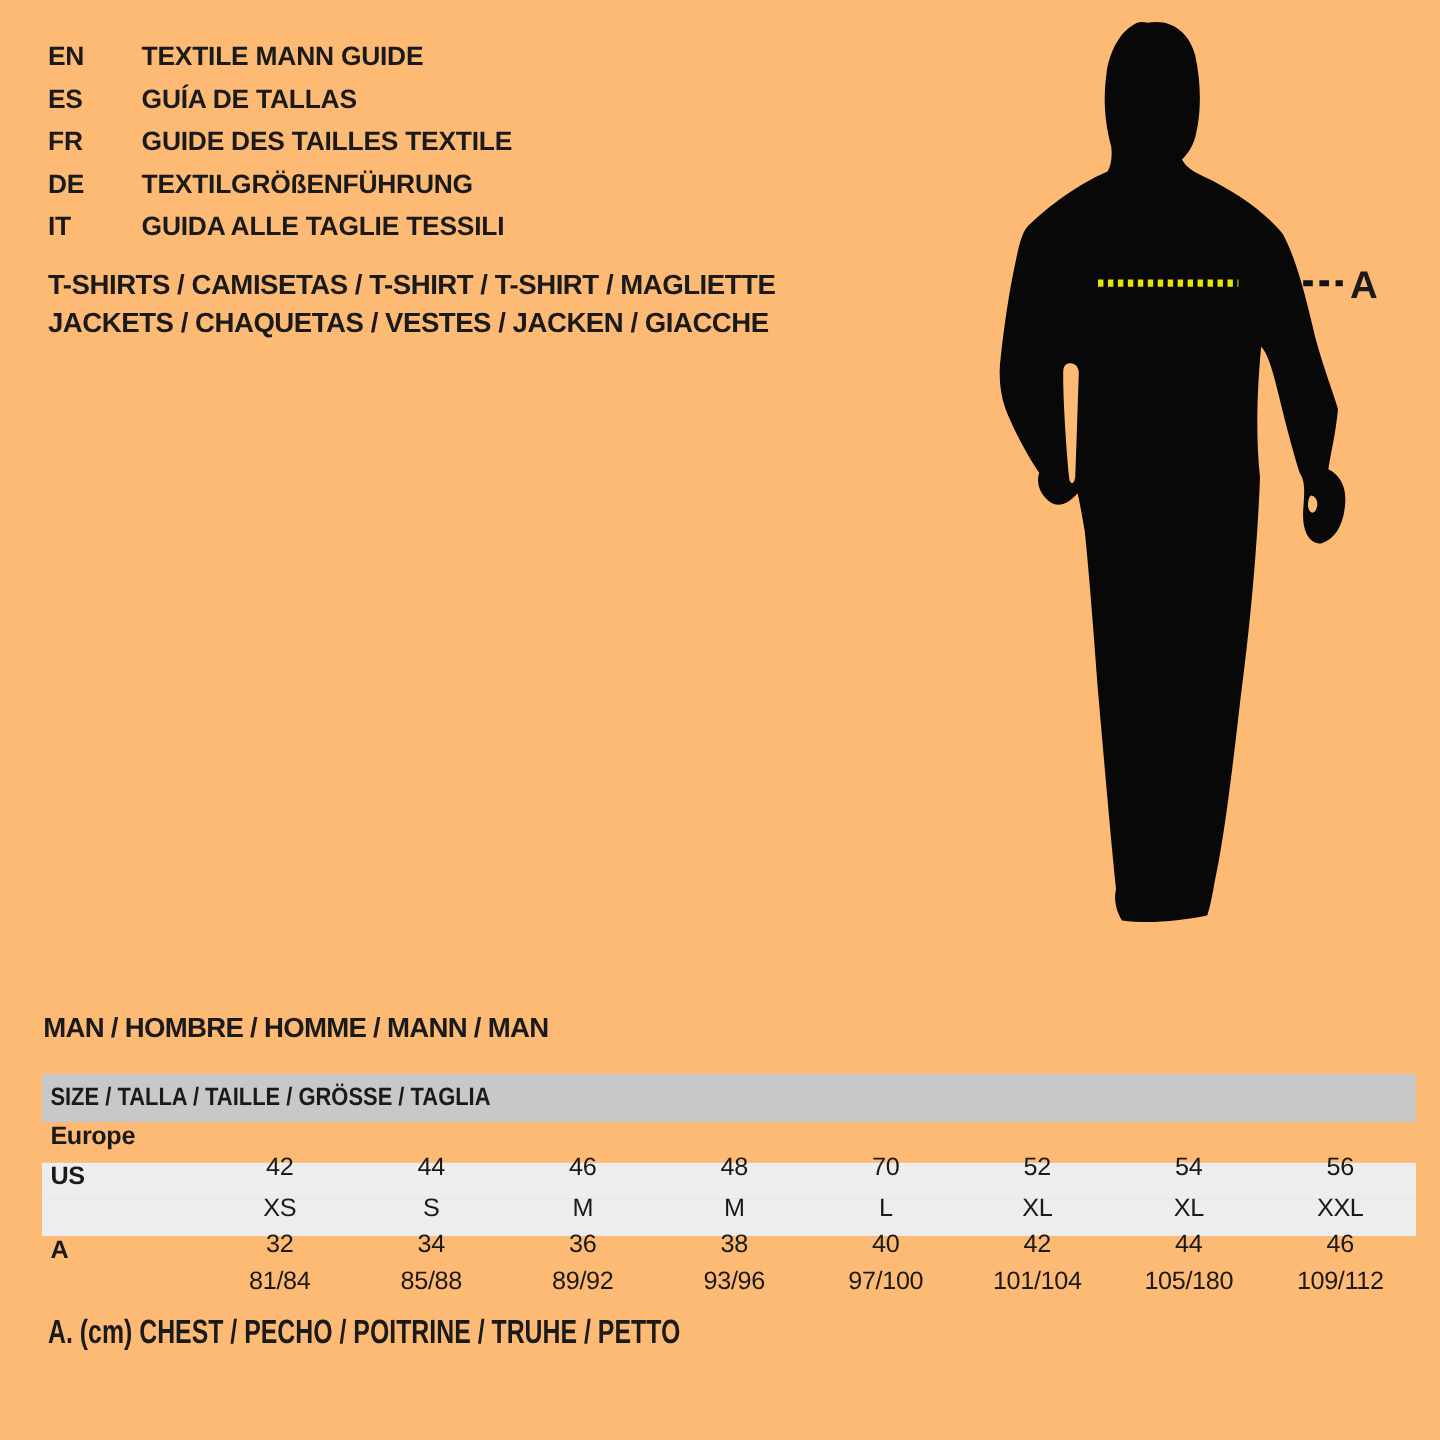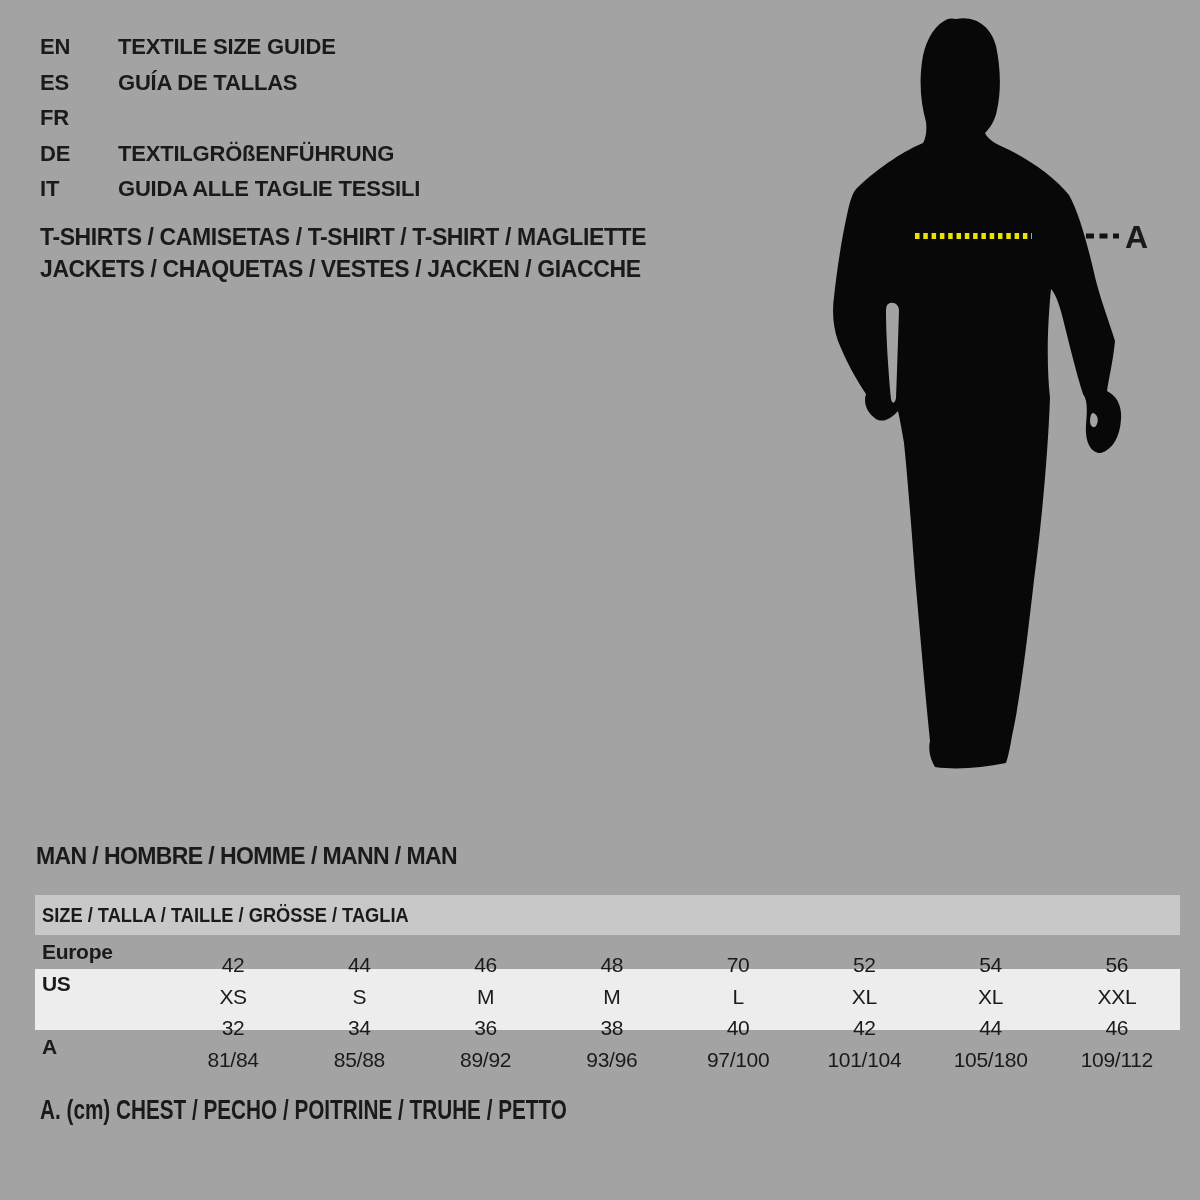--- a/index.html
+++ b/index.html
@@ -5,21 +5,21 @@
   :root{
     --c-text:#1a1a1a;
     --c-header-bg:#c8c8c8;
     --c-shade-bg:#ededed;
     --c-yellow:#e8e400;
     --c-sil:#080808;
   }
   *{margin:0;padding:0;box-sizing:border-box;}
   html,body{background:#ffffff;}
   body{font-family:"Liberation Sans", sans-serif;color:var(--c-text);}
-  .canvas{position:relative;width:1200px;height:1200px;background:#a3a3a3;overflow:hidden;}
+  .canvas{position:relative;width:1200px;height:1200px;background:#fdba74;overflow:hidden;}
 
   
   .lang-list{position:absolute;left:40px;top:29px;}
   .lang-row{display:flex;font-size:22px;font-weight:700;line-height:35.5px;letter-spacing:-0.2px;white-space:nowrap;}
   .lang-code{width:78px;flex:0 0 78px;}
 
   
   .product-lines{position:absolute;left:40px;top:221px;}
   .product-line{font-size:23px;font-weight:700;line-height:32px;letter-spacing:-0.4px;white-space:nowrap;}
 
@@ -30,48 +30,49 @@
   .callout-dashes{stroke:#111111;stroke-width:5;stroke-dasharray:8 5.5;fill:none;}
   .a-label{font-family:"Liberation Sans", sans-serif;font-size:32px;font-weight:700;fill:var(--c-text);}
 
   
   .man-heading{position:absolute;left:36px;top:843px;font-size:23px;font-weight:700;letter-spacing:-0.6px;white-space:nowrap;}
 
   
   .size-table{position:absolute;left:35px;top:895px;width:1145px;}
   .t-header{height:40px;background:var(--c-header-bg);display:flex;align-items:center;padding-left:7px;}
   .t-header span{font-size:21px;font-weight:700;transform:scaleX(0.87);transform-origin:0 50%;white-space:nowrap;}
-  .t-row{display:flex;align-items:center;}
+  .t-row{display:flex;}
   .t-row.shaded{background:var(--c-shade-bg);}
   #table-rows .t-row:nth-child(1){height:34px;}
   #table-rows .t-row:nth-child(2){height:30px;}
   #table-rows .t-row:nth-child(3){height:31px;}
   #table-rows .t-row:nth-child(4){height:34px;}
   .t-label{flex:0 0 135px;padding-left:7px;font-size:21px;font-weight:600;letter-spacing:-0.3px;}
   .t-cell{flex:1;text-align:center;font-size:21px;font-weight:400;letter-spacing:-0.3px;margin-top:26px;}
 
   
   .footnote{position:absolute;left:40px;top:1093px;font-size:28px;line-height:34px;font-weight:700;transform:scaleX(0.74);transform-origin:0 50%;white-space:nowrap;}
 </style>
 </head>
 <body>
 
 <div class="canvas">
 
   <div class="lang-list" id="lang-list">
       <div class="lang-row">
         <span class="lang-code">EN</span>
-        <span>TEXTILE SIZE GUIDE</span>
+        <span>TEXTILE MANN GUIDE</span>
       </div>
       <div class="lang-row">
         <span class="lang-code">ES</span>
         <span>GUÍA DE TALLAS</span>
       </div>
       <div class="lang-row">
         <span class="lang-code">FR</span>
+        <span>GUIDE DES TAILLES TEXTILE</span>
       </div>
       <div class="lang-row">
         <span class="lang-code">DE</span>
         <span>TEXTILGRÖßENFÜHRUNG</span>
       </div>
       <div class="lang-row">
         <span class="lang-code">IT</span>
         <span>GUIDA ALLE TAGLIE TESSILI</span>
       </div>
     </div>

